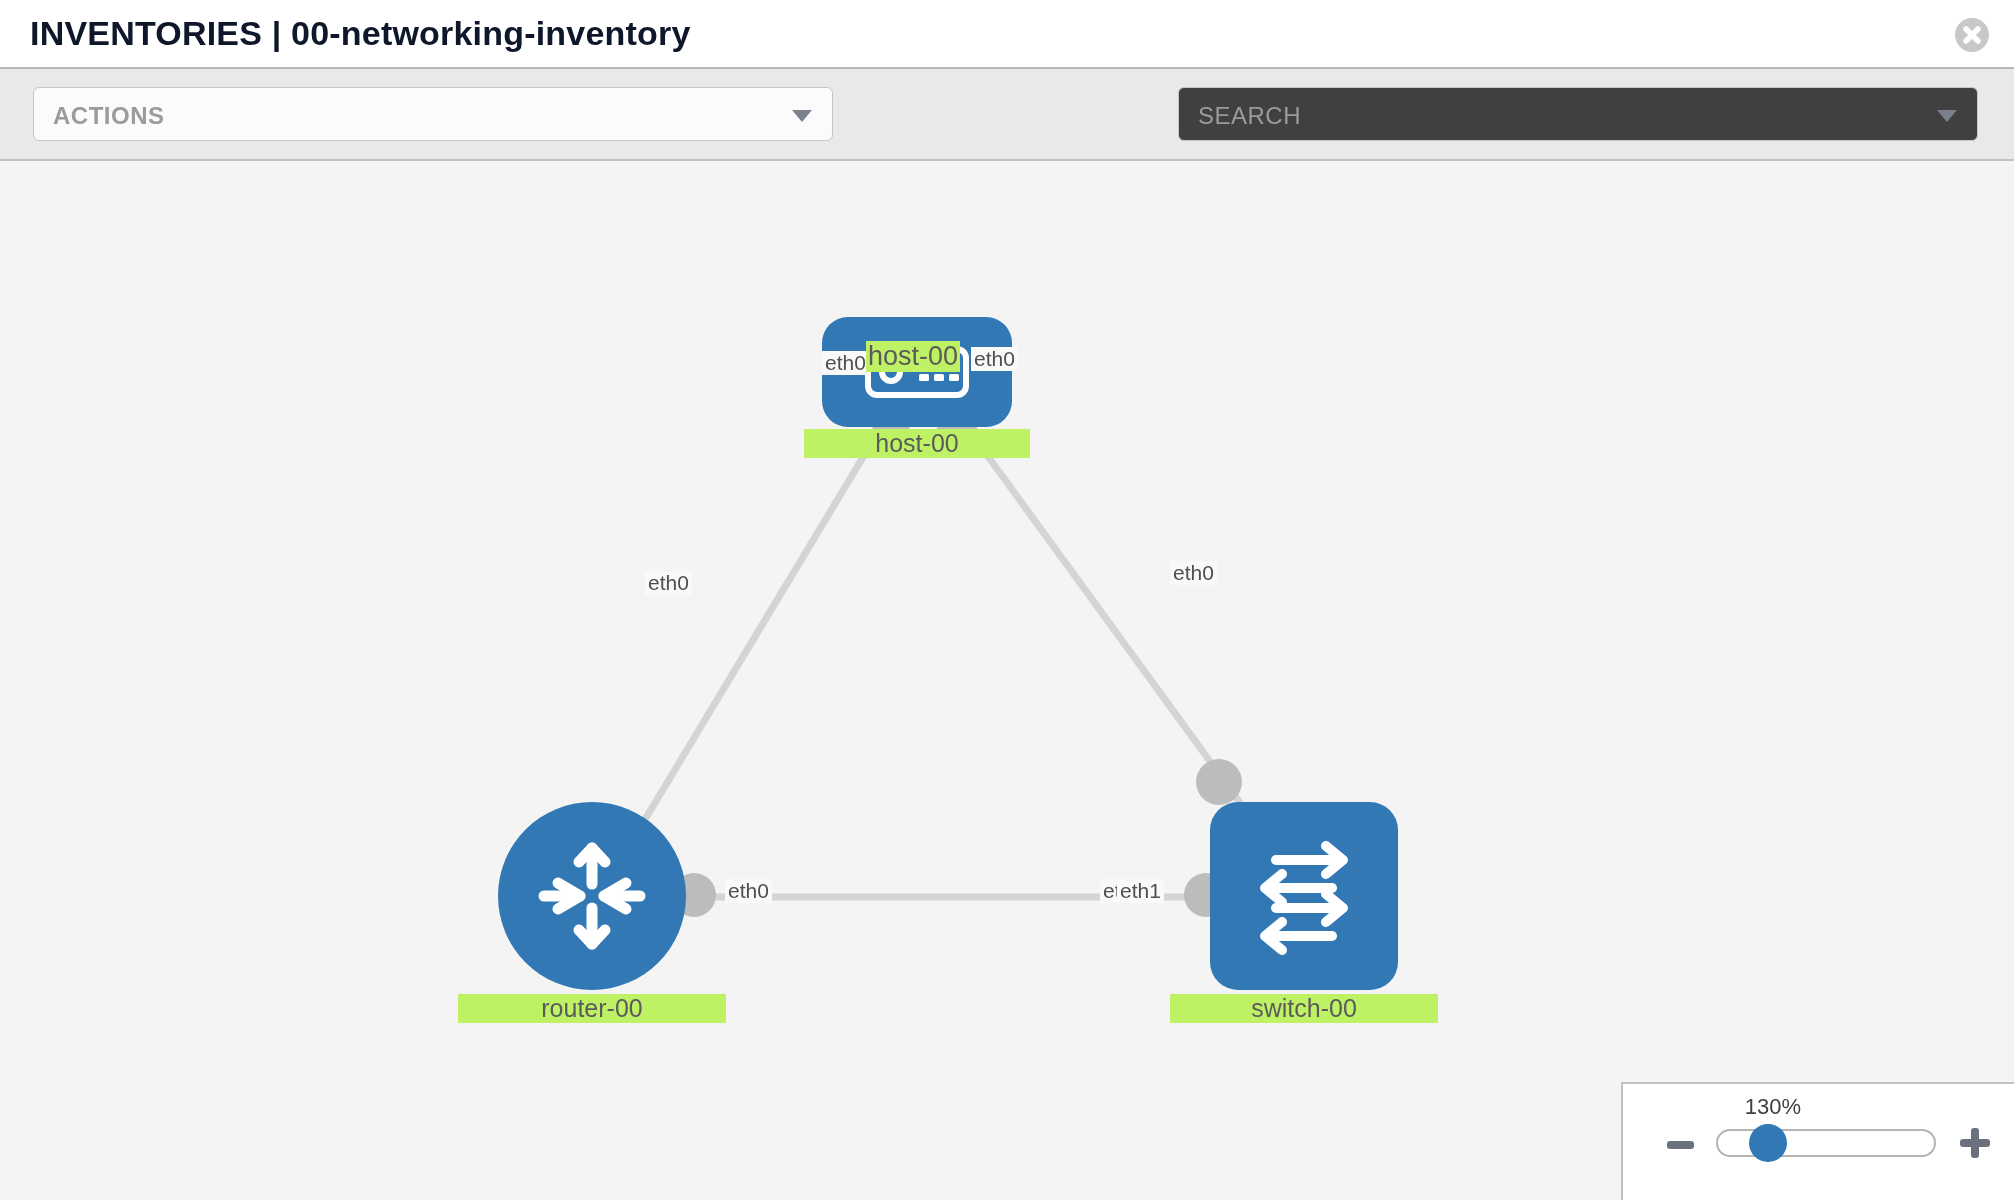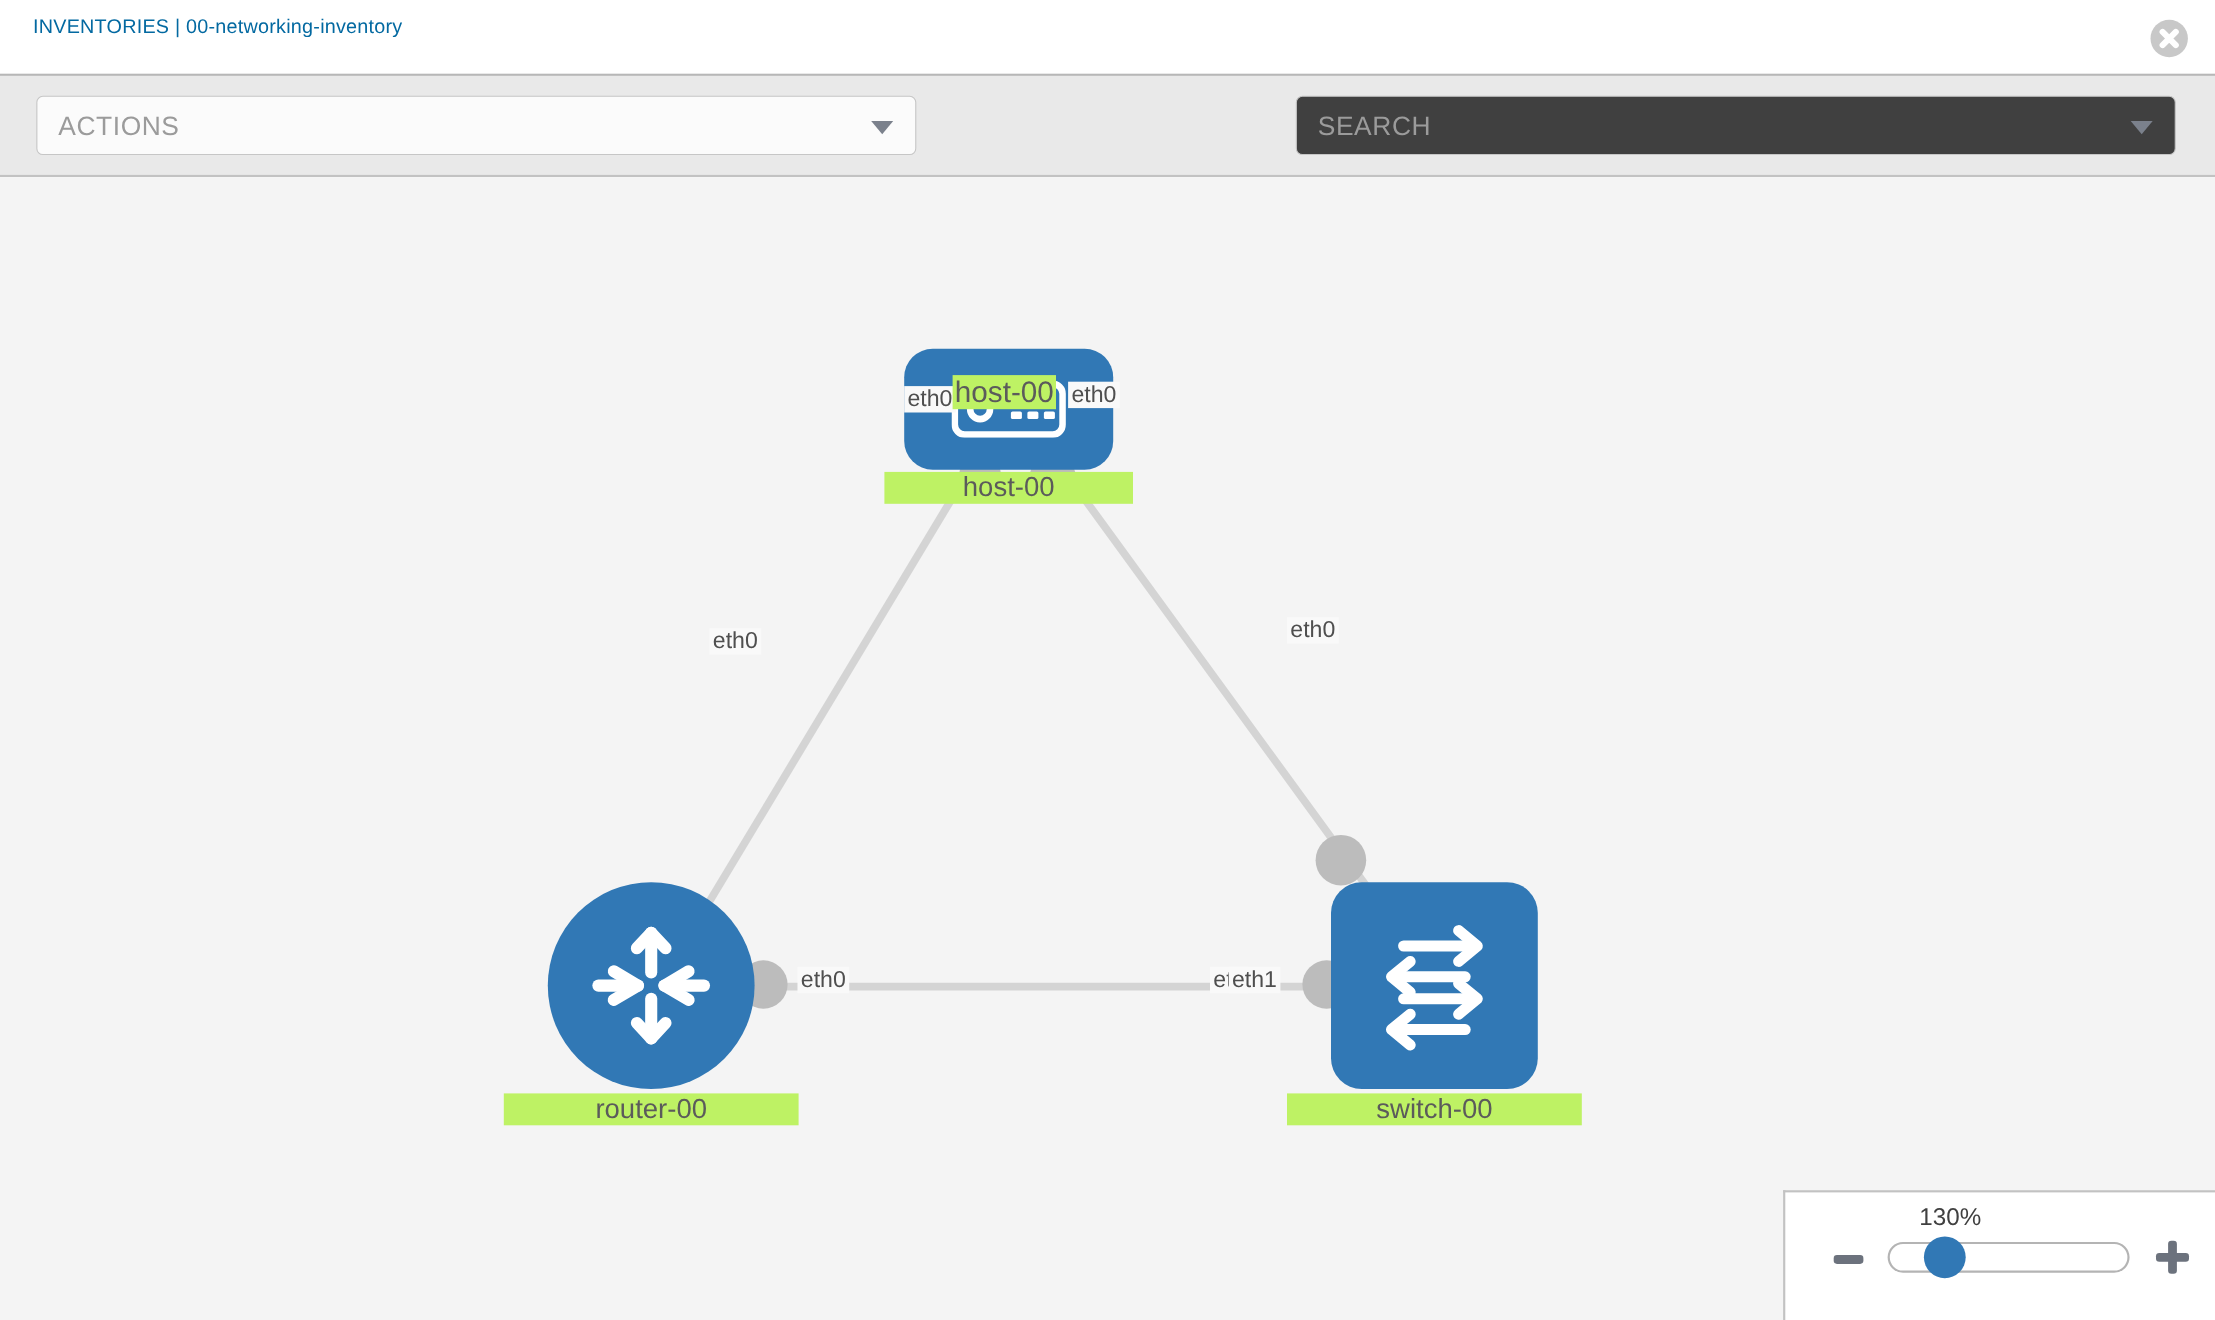--- a/index.html
+++ b/index.html
@@ -13,22 +13,22 @@
 
   
   .header {
     position: absolute; left: 0; top: 0;
     width: 2014px; height: 69px;
     background: #ffffff;
     border-bottom: 2px solid #b7b7b7;
   }
   .header-title {
     position: absolute; left: 30px; top: 14px;
-    font-size: 18px; font-weight: normal;
-    color: #0369a1;
+    font-size: 34px; font-weight: bold;
+    color: #0f172a;
     letter-spacing: 0.2px;
     white-space: nowrap;
   }
   .close-btn {
     position: absolute; right: 25px; top: 18px;
     width: 34px; height: 34px;
     border-radius: 50%;
     background: #c8c8c8;
     cursor: pointer;
   }
@@ -45,20 +45,21 @@
     position: absolute; left: 33px; top: 18px;
     width: 800px; height: 54px;
     background: #fbfbfb;
     border: 1px solid #c6c6c6;
     border-radius: 6px;
   }
   .actions-label {
     position: absolute; left: 19px; top: 14px;
     font-size: 24px; color: #9b9b9b;
     letter-spacing: 0.5px;
+    font-weight: bold;
   }
   .caret {
     position: absolute; right: 20px; top: 22px;
     width: 0; height: 0;
     border-left: 10px solid transparent;
     border-right: 10px solid transparent;
     border-top: 12px solid #7b818c;
   }
   .tool-icon {
     position: absolute; top: 90px;

